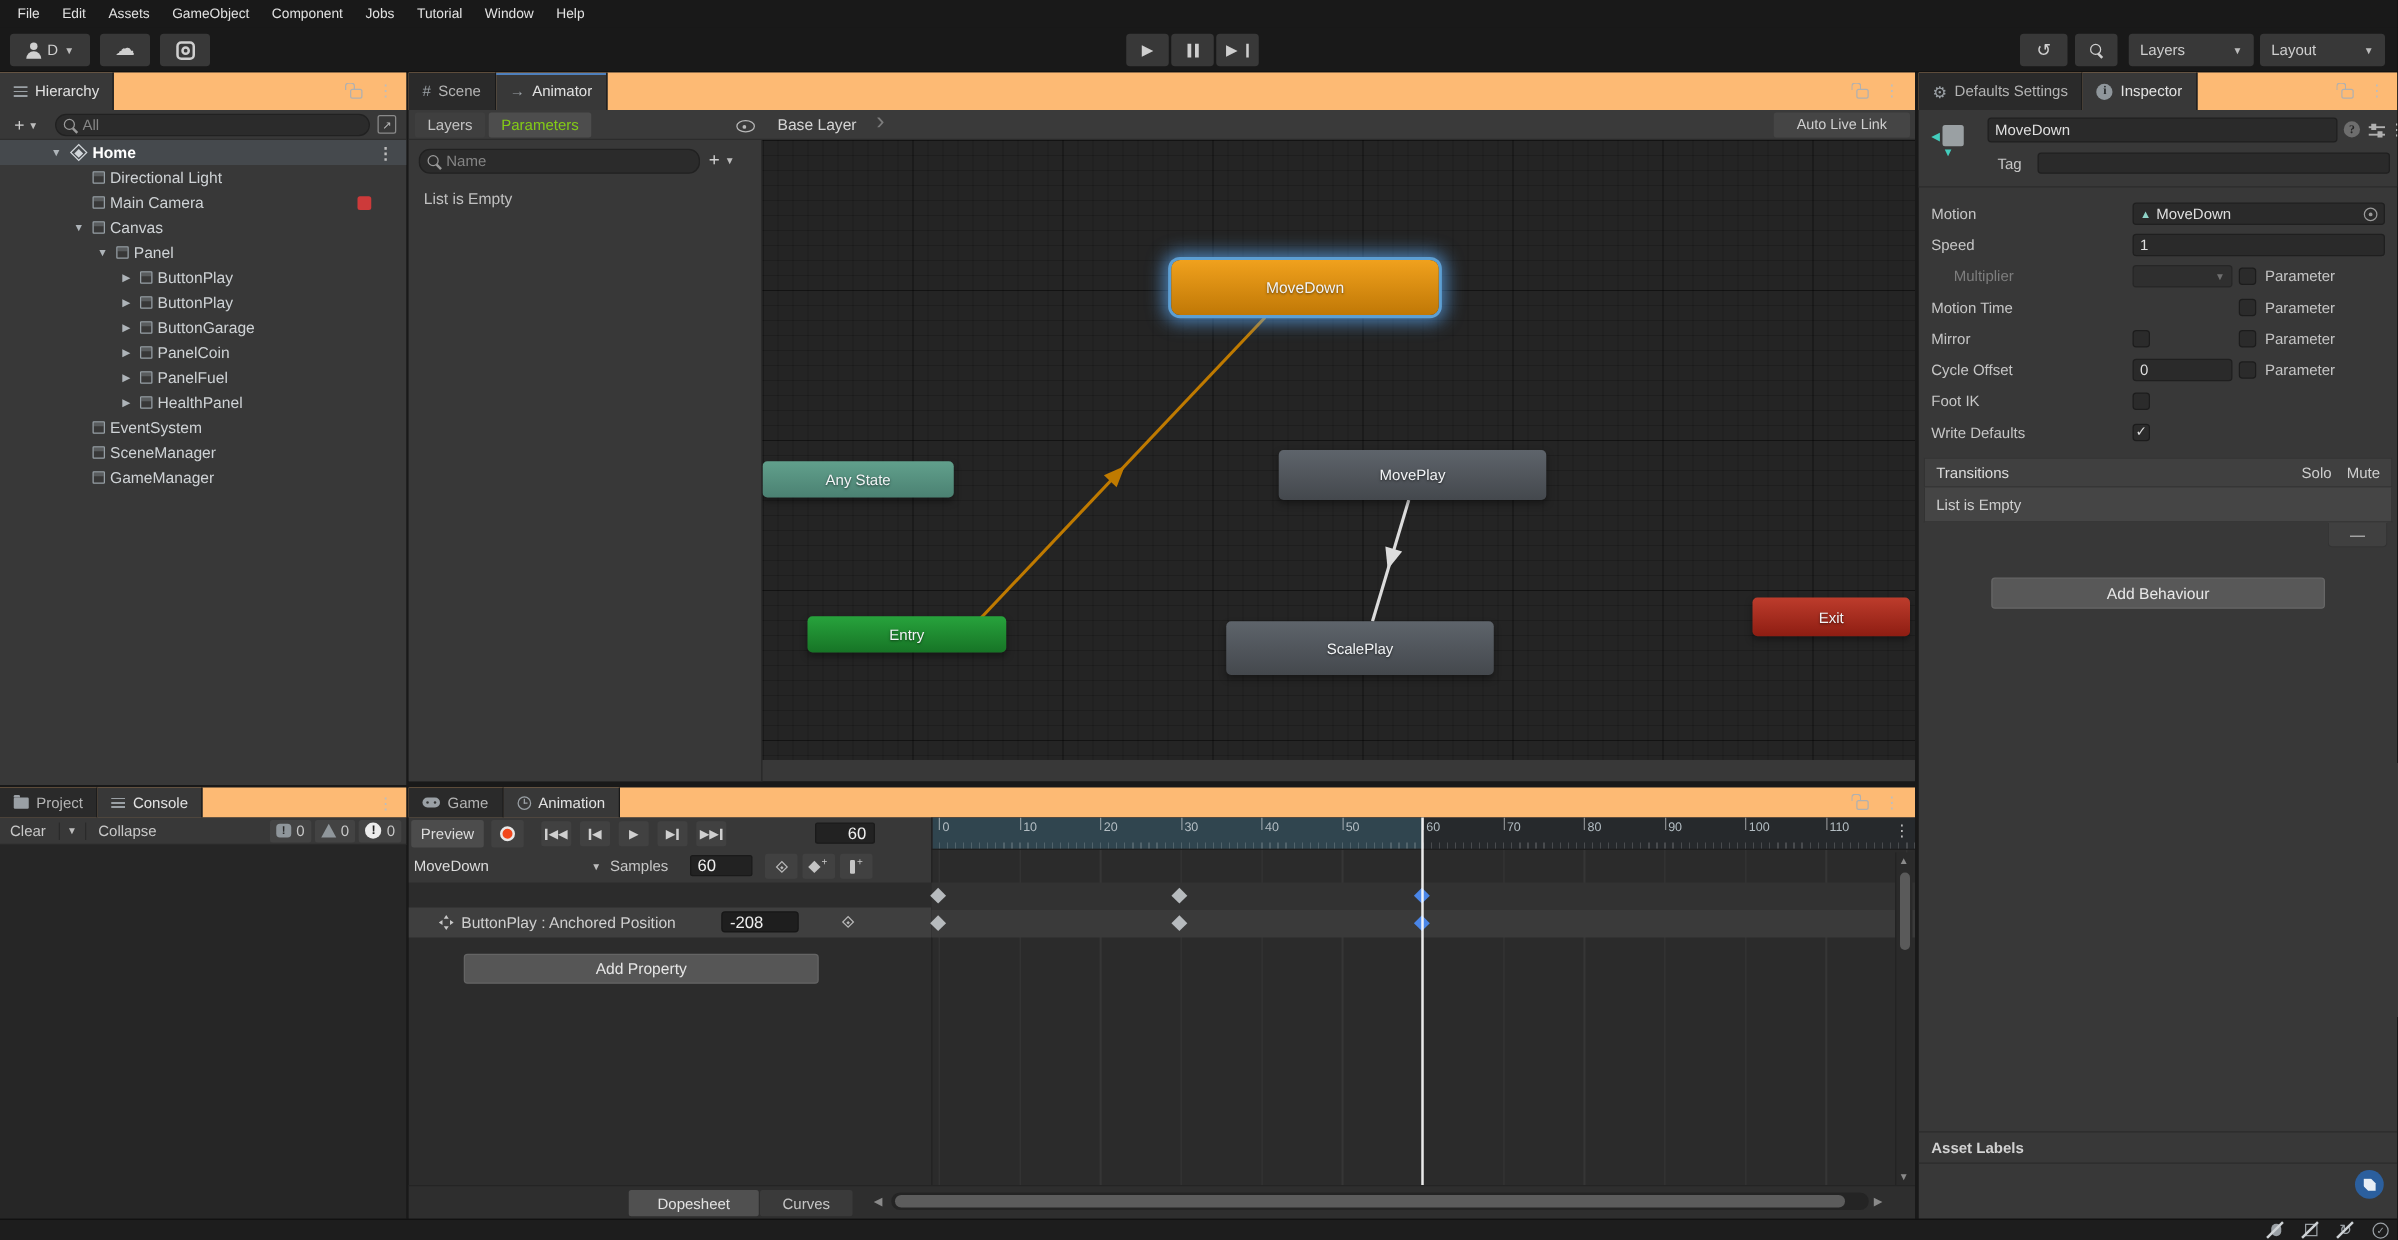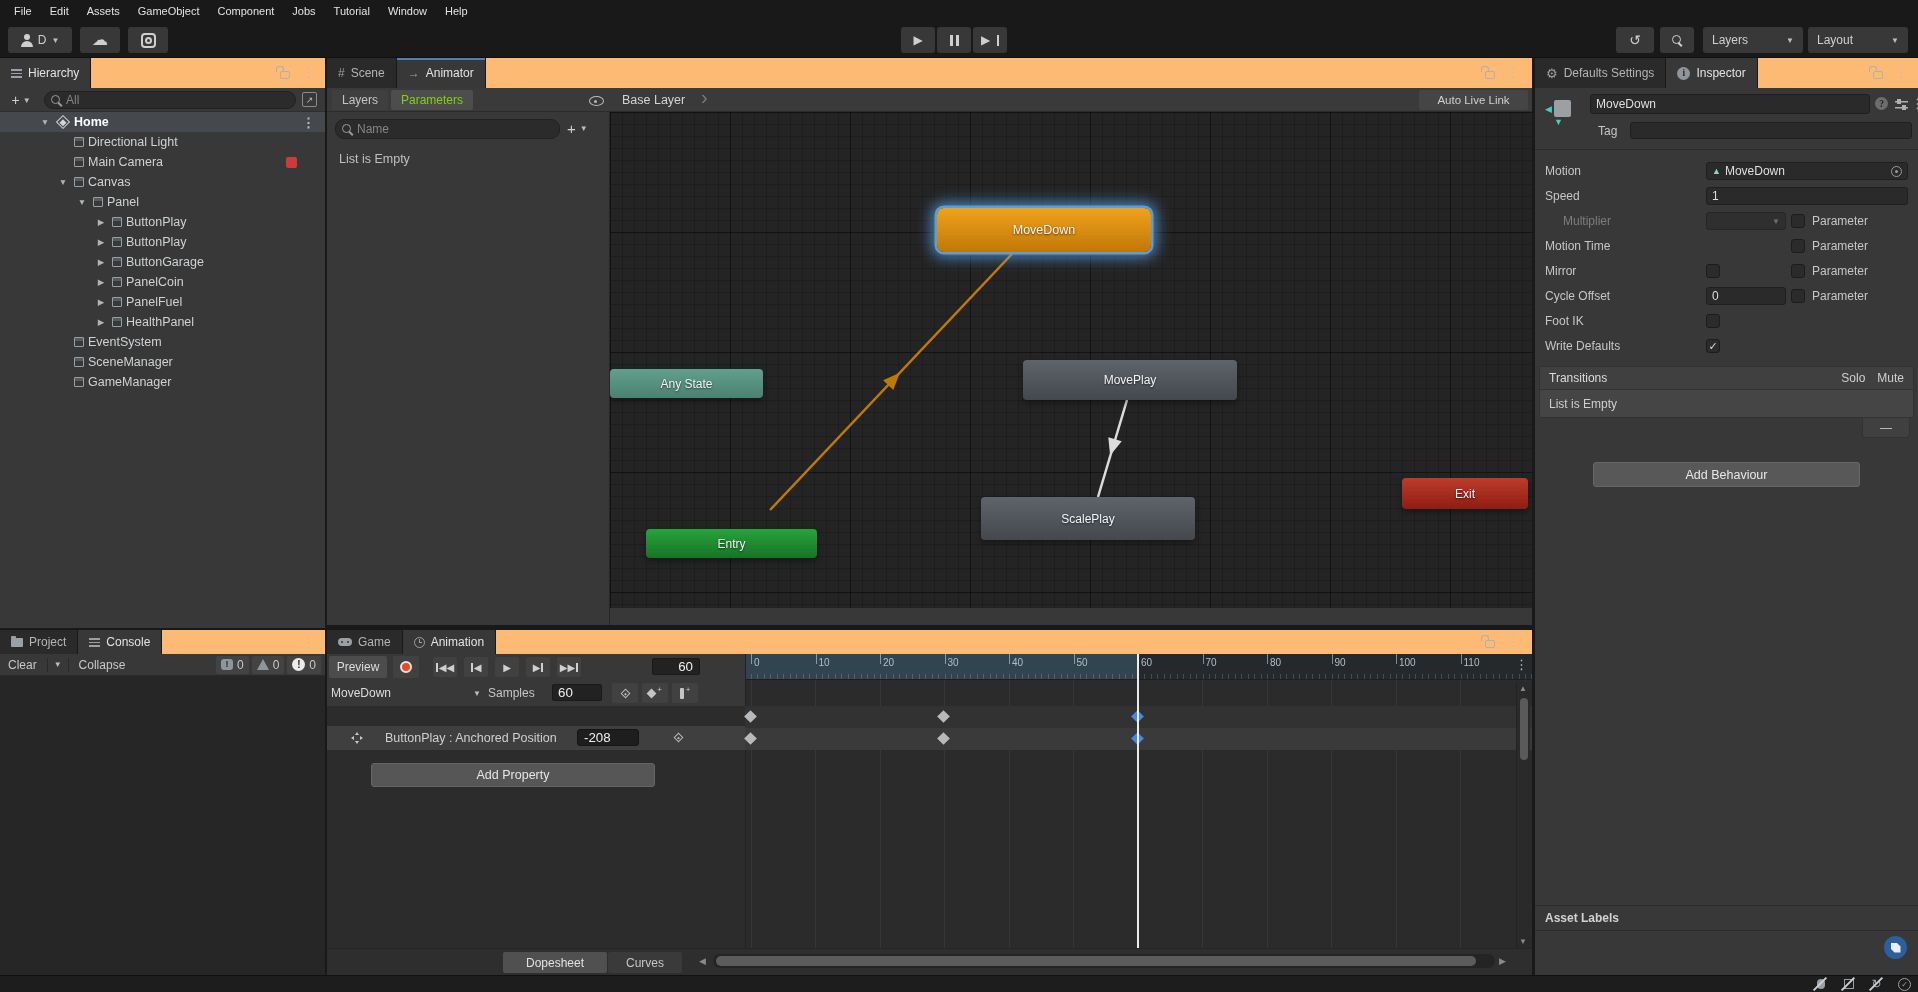--- a/index.html
+++ b/index.html
@@ -93,21 +93,21 @@
     background-image:
       linear-gradient(rgba(0,0,0,.38) 1px,transparent 1px),
       linear-gradient(90deg,rgba(0,0,0,.38) 1px,transparent 1px),
       linear-gradient(rgba(0,0,0,.18) 1px,transparent 1px),
       linear-gradient(90deg,rgba(0,0,0,.18) 1px,transparent 1px);
     background-size:120px 120px,120px 120px,12px 12px,12px 12px}
   .graph-svg{position:absolute;left:0;top:0}
   .node{position:absolute;display:flex;align-items:center;justify-content:center;font-size:12px;color:#f2f4f6;text-shadow:0 1px 2px rgba(0,0,0,.6);border-radius:4px;box-shadow:0 3px 6px rgba(0,0,0,.35)}
   #node-movedown{left:327px;top:96px;width:214px;height:44px;background:linear-gradient(#f0a11d,#c07806);border-radius:7px;font-size:12.5px;box-shadow:0 0 0 2.5px #5d9fd3,0 0 14px 6px rgba(90,165,240,.7)}
   #node-anystate{left:0;top:257px;width:153px;height:29px;background:linear-gradient(#61a08c,#4b8172)}
-  #node-entry{left:36px;top:417px;width:171px;height:29px;background:linear-gradient(#27a33c,#177426)}
+  #node-entry{left:36px;top:381px;width:159px;height:29px;background:linear-gradient(#27a33c,#177426)}
   #node-moveplay{left:413px;top:248px;width:214px;height:40px;background:linear-gradient(#5e646b,#44484d)}
   #node-scaleplay{left:371px;top:385px;width:214px;height:43px;background:linear-gradient(#5e646b,#44484d)}
   #node-exit{left:792px;top:366px;width:126px;height:31px;background:linear-gradient(#bd3c2c,#8e1d12)}
   .graph-status{position:absolute;left:283px;top:550px;width:922px;height:17px;background:#3a3a3a;border-top:1px solid #2e2e2e;display:flex;align-items:center;justify-content:flex-end;padding-right:8px;color:#cfcfcf;font-size:11px}
   
   #inspector{left:1535px;top:58px;width:383px;height:917px}
   .insp-header{position:absolute;left:0;top:30px;width:100%;height:62px;background:#383838;border-bottom:1px solid #2b2b2b}
   .state-icon{position:absolute;left:10px;top:10px;width:30px;height:30px}
   .state-icon .sq{position:absolute;left:9px;top:2px;width:17px;height:17px;background:#9aa0a3;border-radius:2px}
   .state-icon .ar-l{position:absolute;left:0;top:6px;color:#43cdbd;font-size:9px}
@@ -159,21 +159,21 @@
   .samples-label{position:absolute;left:161px;top:32px;color:#c6c6c6}
   #samples-field{position:absolute;left:225px;top:30px;width:50px;height:17px;background:#222;border:1px solid #1a1a1a;border-radius:2px;color:#efefef;padding:0 5px}
   .kf-ico-btn{position:absolute;top:29px;width:26px;height:20px;background:#414141;border-radius:2px;display:flex;align-items:center;justify-content:center;color:#c8c8c8}
   .diamond-outline{width:7px;height:7px;border:1px solid #b8b8b8;transform:rotate(45deg);position:relative}
   .diamond-outline::before{content:"";position:absolute;left:2px;top:2px;width:1.5px;height:1.5px;background:#b8b8b8}
   .diamond-fill{width:7px;height:7px;background:#c4c4c4;transform:rotate(45deg)}
   .plus-sup{font-size:8px;margin-left:2px;margin-top:-7px}
   .event-bar{width:4px;height:11px;background:#c4c4c4;border-radius:1px}
   .prop-row{position:absolute;left:0;top:96px;width:418px;height:24px;background:#3f3f3f;display:flex;align-items:center}
   .move-ico{margin-left:24px;flex:none}
-  .prop-label{margin-left:22px;width:212px;white-space:nowrap;overflow:hidden;color:#cfcfcf;font-size:12.5px}
+  .prop-label{margin-left:6px;width:212px;white-space:nowrap;overflow:hidden;color:#cfcfcf;font-size:12.5px}
   #prop-field{position:absolute;left:250px;top:3px;width:62px;height:17px;background:#1e1e1e;border:1px solid #161616;border-radius:3px;color:#efefef;padding:0 6px}
   .prop-diamond{position:absolute;left:348px;top:8px}
   .addprop-btn{position:absolute;left:44px;top:133px;width:284px;height:24px;background:#565656;border:1px solid #646464;border-radius:3px;display:flex;align-items:center;justify-content:center;color:#e6e6e6;font-size:12.5px}
   .ruler{position:absolute;left:418px;top:24px;width:787px;height:26px;background:#26292c;border-bottom:1px solid #1e1e1e;border-left:1px solid #222;overflow:hidden}
   .ruler-inrange{position:absolute;left:0;top:0;width:392px;height:100%;background:#30454f}
   .ruler-cells{position:absolute;left:5px;top:0;height:100%;display:flex}
   .rcell{width:64.5px;height:100%;position:relative;flex:none}
   .rcell::before{content:"";position:absolute;left:0;top:0;width:1px;height:10px;background:rgba(255,255,255,.45)}
   .rnum{position:absolute;left:3px;top:3px;font-size:10px;color:#b3bdc3}
   .ruler::after{content:"";position:absolute;left:5px;right:0;bottom:0;height:5px;background:repeating-linear-gradient(90deg,rgba(255,255,255,.16) 0 1px,transparent 1px 6.45px)}

